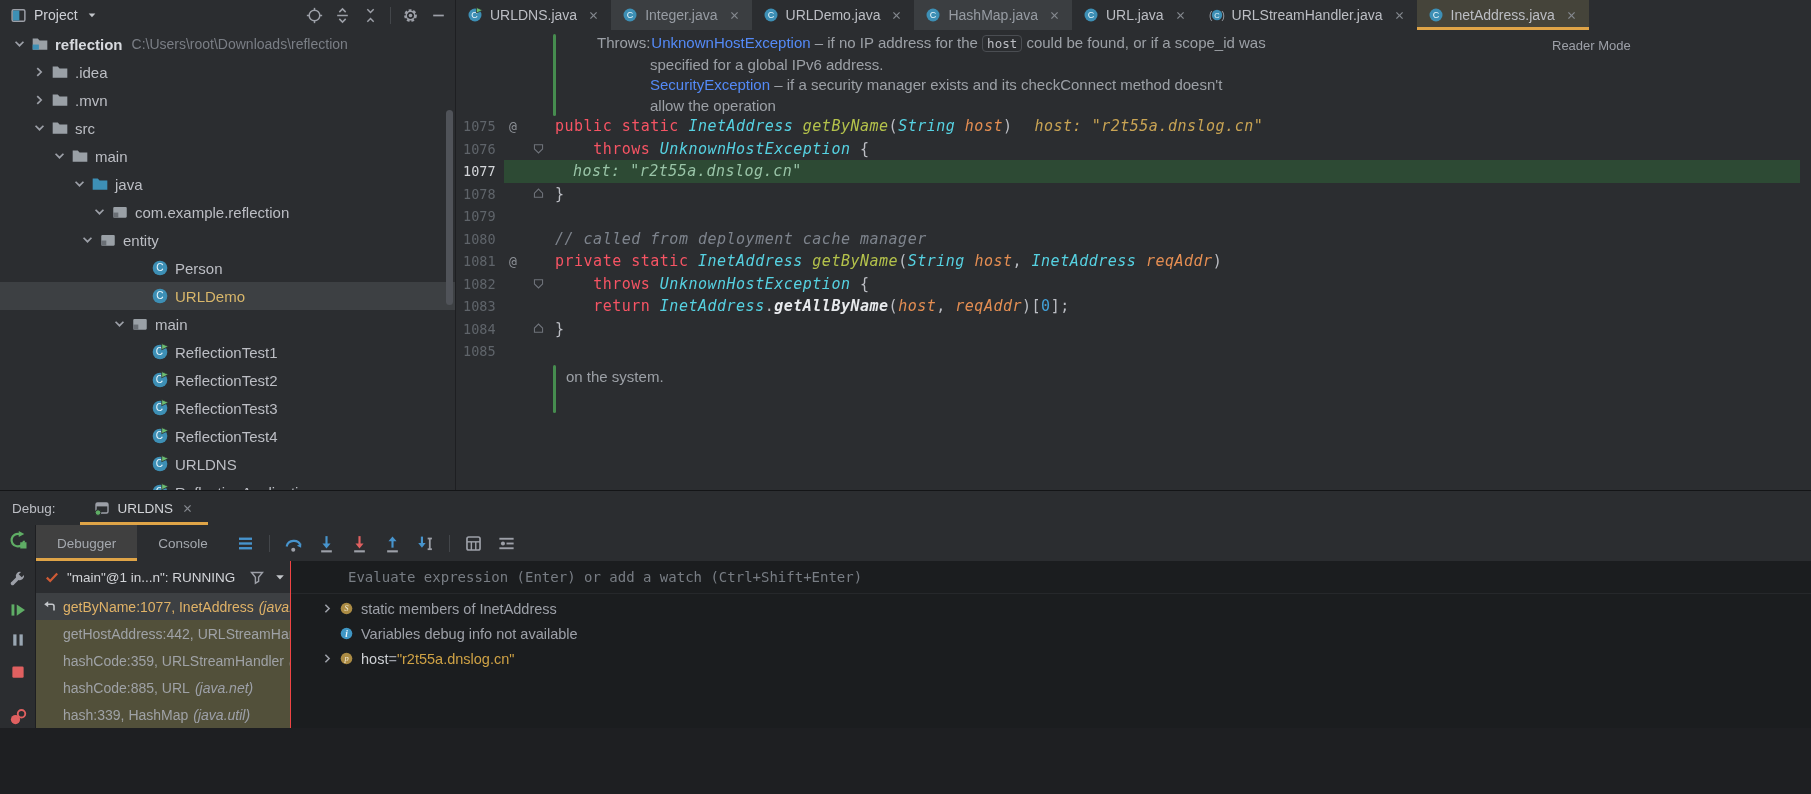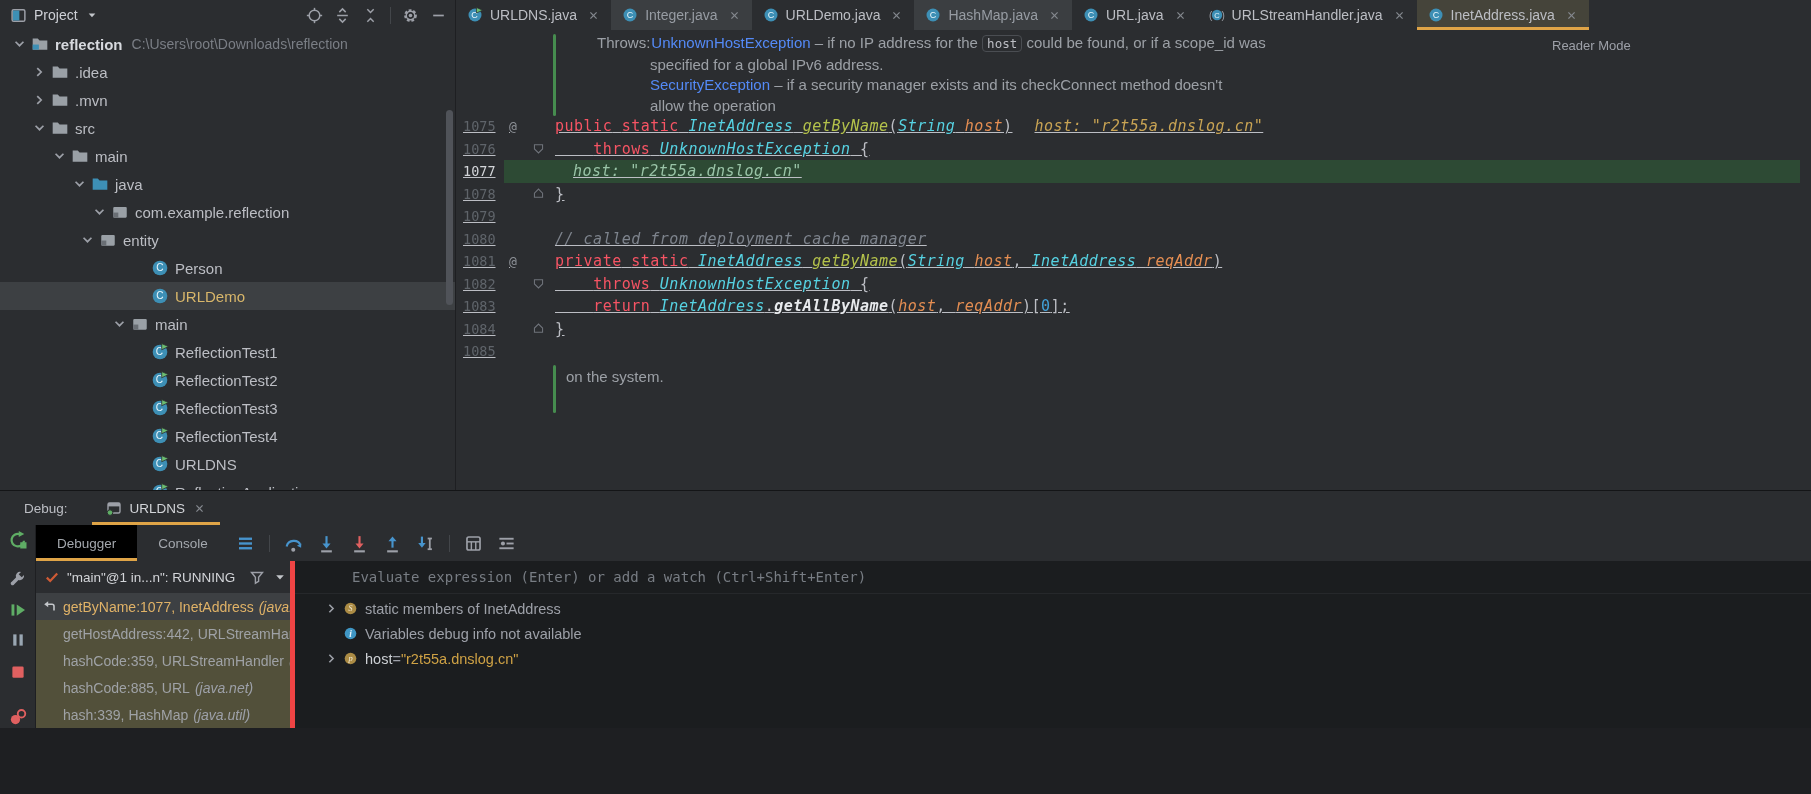--- a/index.html
+++ b/index.html
@@ -39,21 +39,21 @@
   .tab .close{width:13px;height:13px;margin-left:3px;}
   .editor{position:absolute;top:30px;left:0;right:0;bottom:0;font-family:"DejaVu Sans Mono",monospace;}
   .reader-mode{position:absolute;top:8px;left:1096px;font-family:"Liberation Sans",sans-serif;font-size:13px;color:#9da0a8;}
   .docbar{position:absolute;left:97px;width:3px;background:#468c4f;border-radius:2px;}
   .doc-top-text{position:absolute;left:141px;top:3px;font-family:"Liberation Sans",sans-serif;font-size:15px;line-height:20.5px;color:#9ca0a6;}
   .doc-line.cont{padding-left:53px;}
   .doc-label{margin-right:1px;}
   .doc-link{color:#548af7;}
   .doc-code{font-family:"DejaVu Sans Mono",monospace;font-size:12.5px;color:#bcbec4;border:1px solid #4a4d52;border-radius:4px;padding:0 4px;}
   .doc-bottom-text{position:absolute;left:110px;top:337px;font-family:"Liberation Sans",sans-serif;font-size:15px;line-height:20.5px;color:#9ca0a6;}
-  .code{position:absolute;top:85px;left:0;right:11px;text-decoration:underline;}
+  .code{position:absolute;top:85px;left:0;right:11px;}
   .code-line{height:22.5px;display:flex;align-items:center;position:relative;}
   .code-line.exec::before{content:"";position:absolute;left:48px;right:0;top:0;bottom:0;background:#2d4a34;}
   .code-line>*{position:relative;}
   .gut-num{width:38px;padding-left:7px;flex:none;font-size:13.5px;color:#5f646a;}
   .code-line.exec .gut-num{color:#d3d5d9;}
   .gut-ann{width:24px;flex:none;text-align:center;font-size:13px;color:#8c9096;}
   .gut-fold{width:26px;flex:none;display:flex;justify-content:center;align-items:center;}
   .gut-fold .ic{width:13px;height:13px;}
   .code-text{font-size:15px;letter-spacing:0.5px;white-space:pre;margin-left:4px;}
   .tok-kw{color:#f75464;}
@@ -63,49 +63,49 @@
   .tok-pm{color:#e58e52;font-style:italic;}
   .tok-pn{color:#bcbec4;}
   .tok-nm{color:#42a0d8;}
   .tok-cm{color:#7e848d;font-style:italic;}
   .hint{font-style:italic;margin-left:22px;font-size:15px;letter-spacing:0.5px;white-space:pre;}
   .hint.gold{color:#c9a454;}
   .hint.green{color:#99c4a7;}
 
   
   .debug-panel{position:absolute;left:0;top:490px;right:0;height:304px;background:#2b2d30;border-top:1px solid #141517;}
-  .debug-header{height:34px;display:flex;align-items:stretch;padding-left:12px;}
+  .debug-header{height:34px;display:flex;align-items:stretch;}
   .debug-label{align-self:center;padding-left:12px;font-size:13.5px;color:#bcbec4;}
   .debug-tab{margin-left:24px;display:flex;align-items:center;gap:8px;padding:0 14px;position:relative;font-size:13.5px;color:#d2d4d8;}
   .debug-tab::after{content:"";position:absolute;left:0;right:0;bottom:0;height:3px;background:#dfa447;}
   .debug-tab .wic{width:16px;height:16px;}
   .debug-tab .close{width:13px;height:13px;}
   .debug-body{position:absolute;top:34px;left:0;right:0;bottom:0;}
   .dbg-left{position:absolute;left:0;top:0;width:35px;bottom:0;border-right:1px solid #1e1f22;overflow:hidden;}
   .dbg-left .ic{position:absolute;left:8px;width:20px;height:20px;}
   .dbg-main{position:absolute;left:36px;top:0;right:0;bottom:0;}
   .dbg-toolbar{height:36px;display:flex;align-items:center;border-bottom:1px solid #26282b;}
   .dbg-tab{height:36px;padding:0 21px;display:flex;align-items:center;font-size:13.5px;color:#a4a8ae;position:relative;}
-  .dbg-tab.sel{background:#000000;}
+  .dbg-tab.sel{background:#404040;}
   .dbg-tab.sel::after{content:"";position:absolute;left:0;right:0;bottom:0;height:3px;background:#dfa447;}
   .dbg-toolbar .tbic{width:19px;height:19px;margin:0 7px;}
   .dbg-toolbar .vdiv{margin:0 7px;}
   .dbg-content{position:absolute;top:36px;left:0;right:0;bottom:0;}
   .frames{position:absolute;left:0;top:0;width:254px;bottom:0;background:#2b2d30;overflow:hidden;}
   .thread-row{height:32px;display:flex;align-items:center;padding:0 10px 0 8px;gap:7px;font-size:13.5px;color:#d3d5d9;white-space:nowrap;}
   .thread-row .ic{width:16px;height:16px;}
   .thread-row .spacer{flex:1;}
   .frame-row{height:27px;display:flex;align-items:center;padding-left:27px;font-size:14px;color:#9fa2a6;white-space:nowrap;overflow:hidden;}
   .frame-row .ic{width:16px;height:16px;margin-right:5px;}
   .frame-row.current{padding-left:6px;background:#3d4043;color:#e0b267;}
   .frame-row.current .pkg{color:#e0b267;}
   .frame-row.lib{background:#52503a;}
   .frame-row.user{color:#d6d8dc;}
   .pkg{font-style:italic;margin-left:5px;color:#9da0a8;}
-  .watches{position:absolute;left:254px;right:0;top:0;bottom:0;background:#1b1d1f;border-left:5px solid #ef4444;}
+  .watches{position:absolute;left:254px;right:0;top:0;bottom:0;background:#1b1d1f;border-left:1px solid #ef4444;}
   .eval-row{height:32px;display:flex;align-items:center;padding-left:57px;font-family:"DejaVu Sans Mono",monospace;font-size:14px;color:#787d84;border-bottom:1px solid #26282b;white-space:pre;}
   .var-rows{position:absolute;top:35px;left:0;right:0;}
   .var-row{height:25px;display:flex;align-items:center;padding-left:28px;font-size:14.5px;color:#9da0a8;}
   .var-row .chev{width:17px;height:17px;margin-right:3px;}
   .var-row .vic{width:15px;height:15px;margin-right:7px;}
   .vseg-name{color:#cdd0d4;}
   .vseg-e{color:#9da0a8;}
   .vseg-value{color:#cfa245;}
 </style>
 </head>

